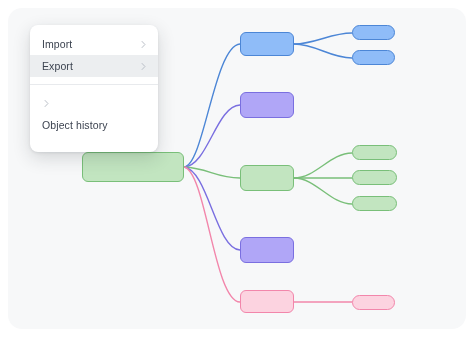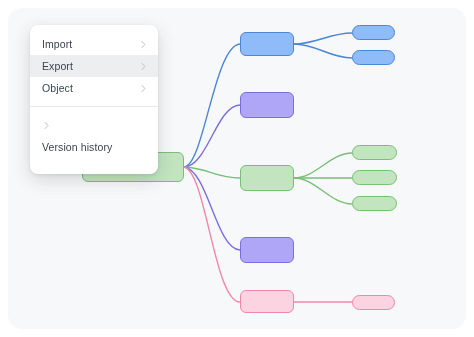--- a/index.html
+++ b/index.html
@@ -122,35 +122,27 @@
           </span>
         </div>
         <div class="mi active">
           <span class="lbl">Export</span>
           <span class="chev">
             <svg viewBox="0 0 10 10" width="9" height="9" aria-hidden="true">
               <path d="M3.4 1.6 L6.6 5 L3.4 8.4" fill="none" stroke="currentColor" stroke-width="1.1" stroke-linecap="round" stroke-linejoin="round"></path>
             </svg>
           </span>
         </div>
-        <div class="mi">
-          <span class="lbl">Object</span>
-          <span class="chev">
-            <svg viewBox="0 0 10 10" width="9" height="9" aria-hidden="true">
-              <path d="M3.4 1.6 L6.6 5 L3.4 8.4" fill="none" stroke="currentColor" stroke-width="1.1" stroke-linecap="round" stroke-linejoin="round"></path>
-            </svg>
-          </span>
-        </div>
         <div class="sep"></div>
         <div class="mi">
           <span class="chev">
             <svg viewBox="0 0 10 10" width="9" height="9" aria-hidden="true">
               <path d="M3.4 1.6 L6.6 5 L3.4 8.4" fill="none" stroke="currentColor" stroke-width="1.1" stroke-linecap="round" stroke-linejoin="round"></path>
             </svg>
           </span>
         </div>
         <div class="mi">
-          <span class="lbl">Version history</span>
+          <span class="lbl">Object history</span>
         </div>
       </div>
 
   </div>
 </div>
 
 </body></html>

